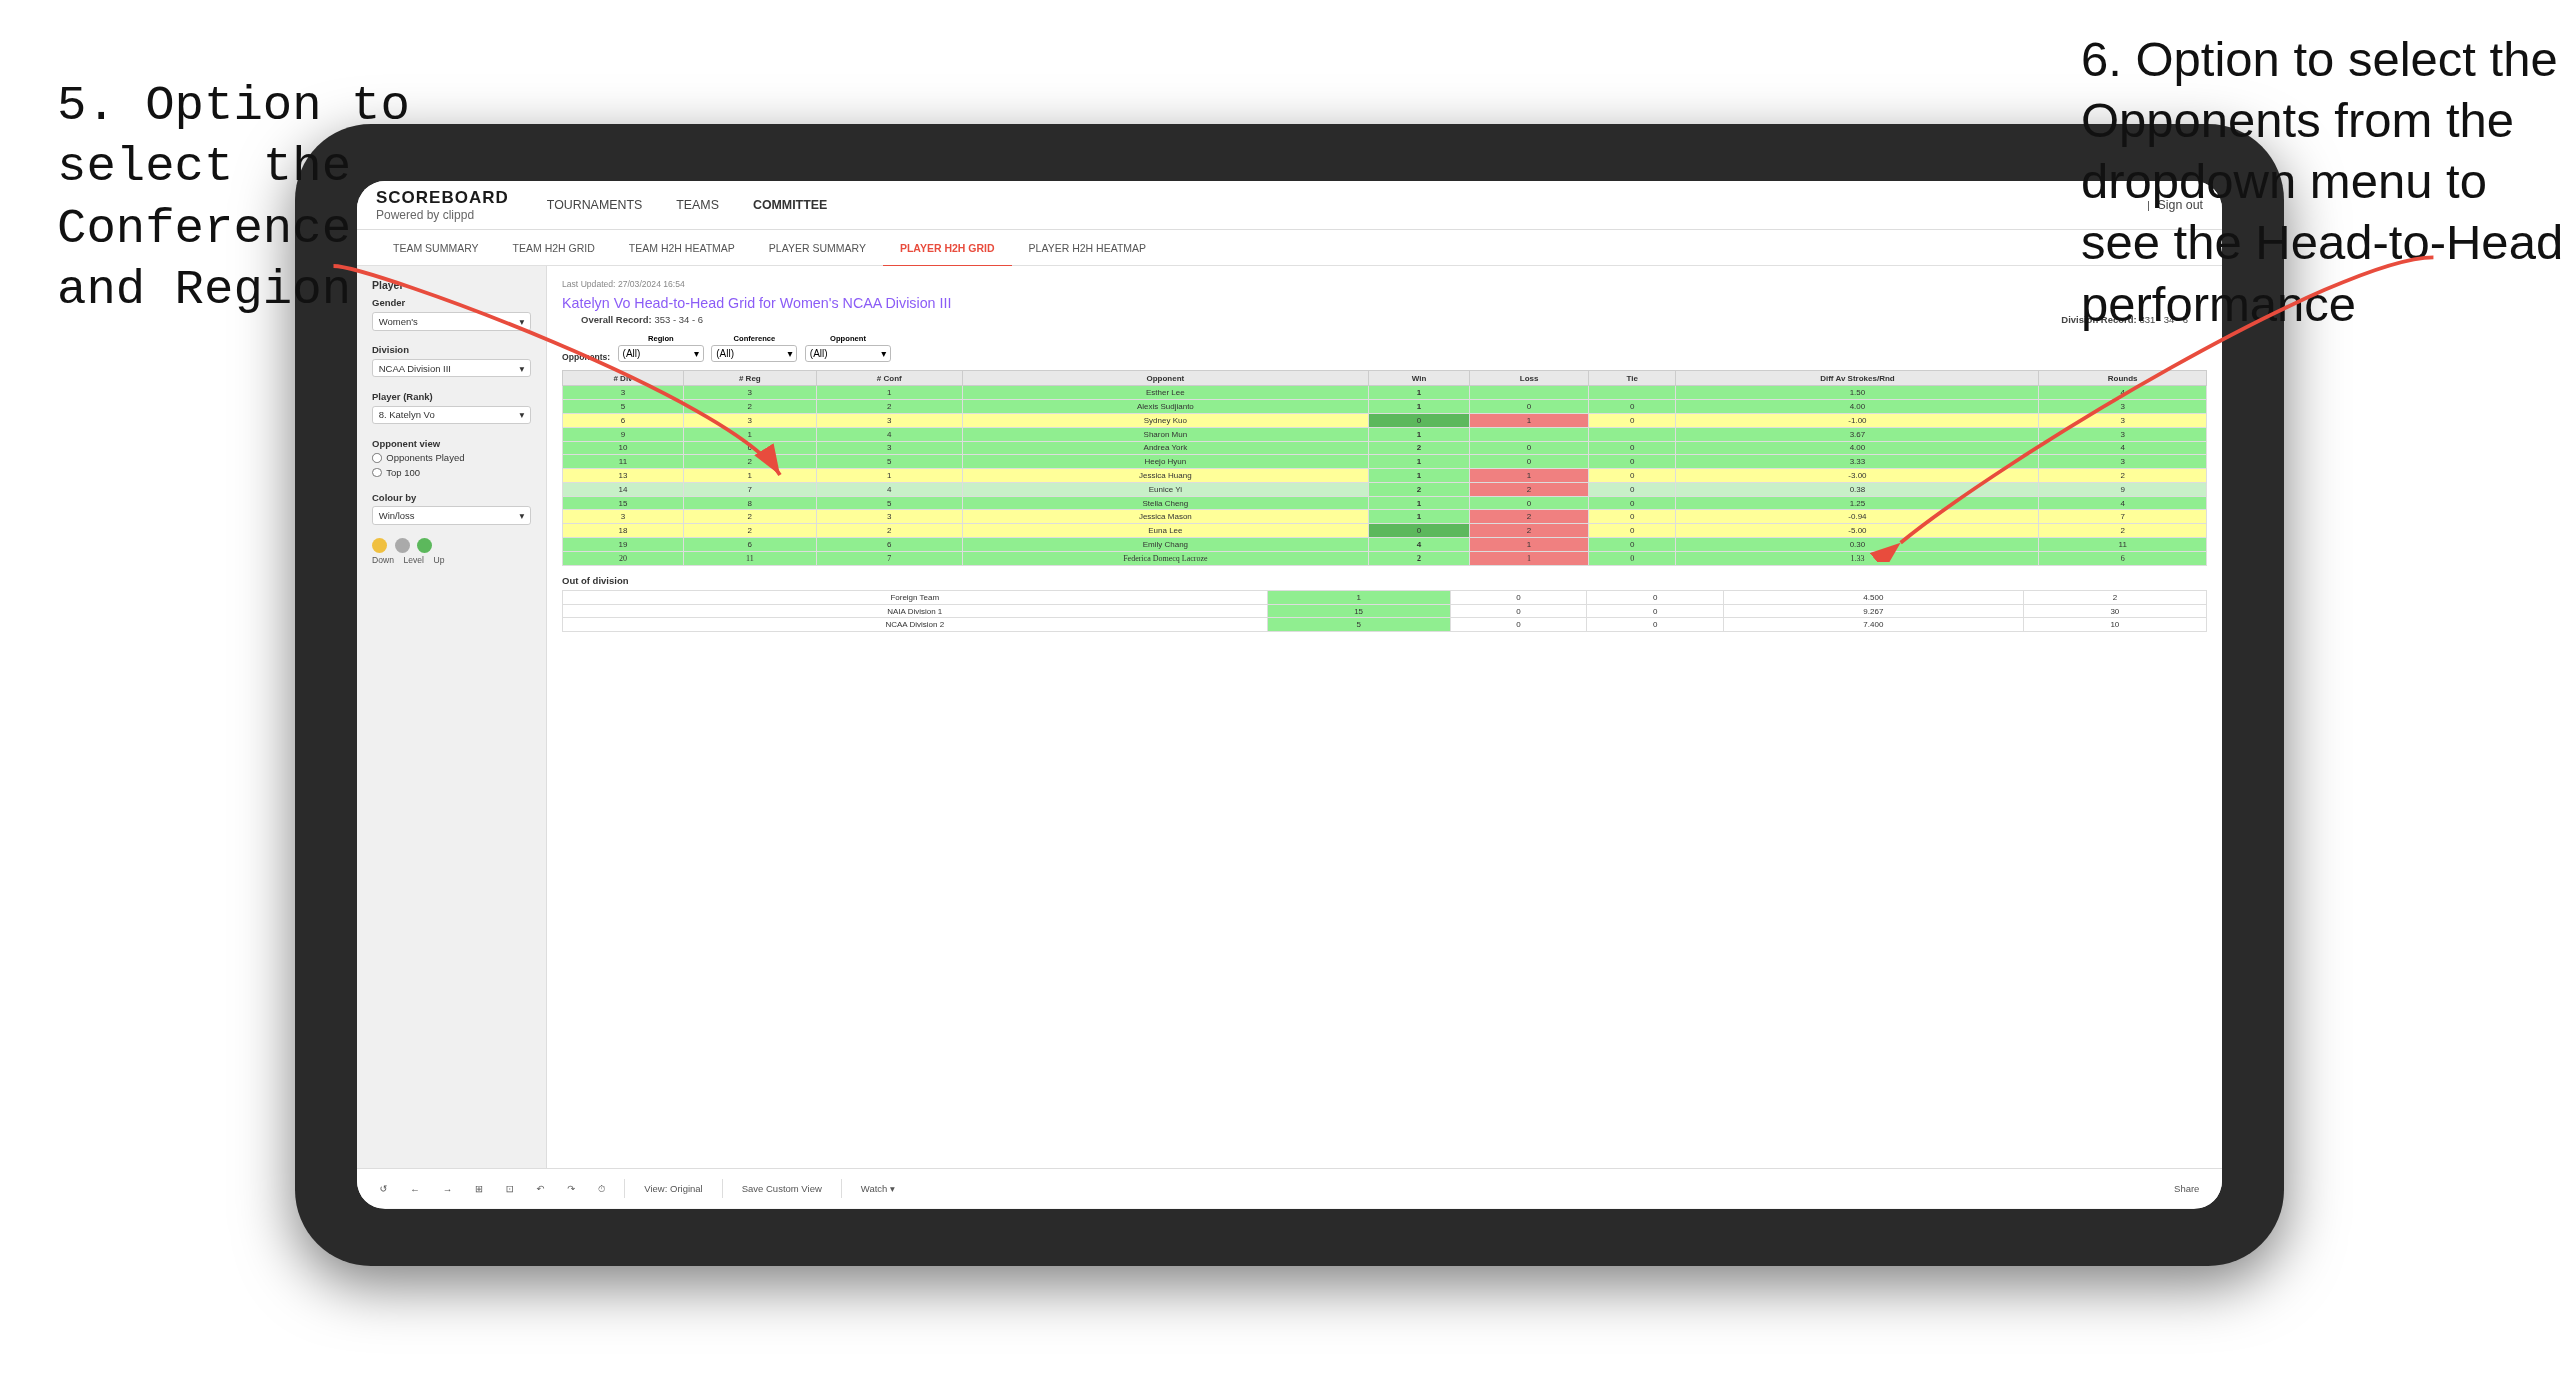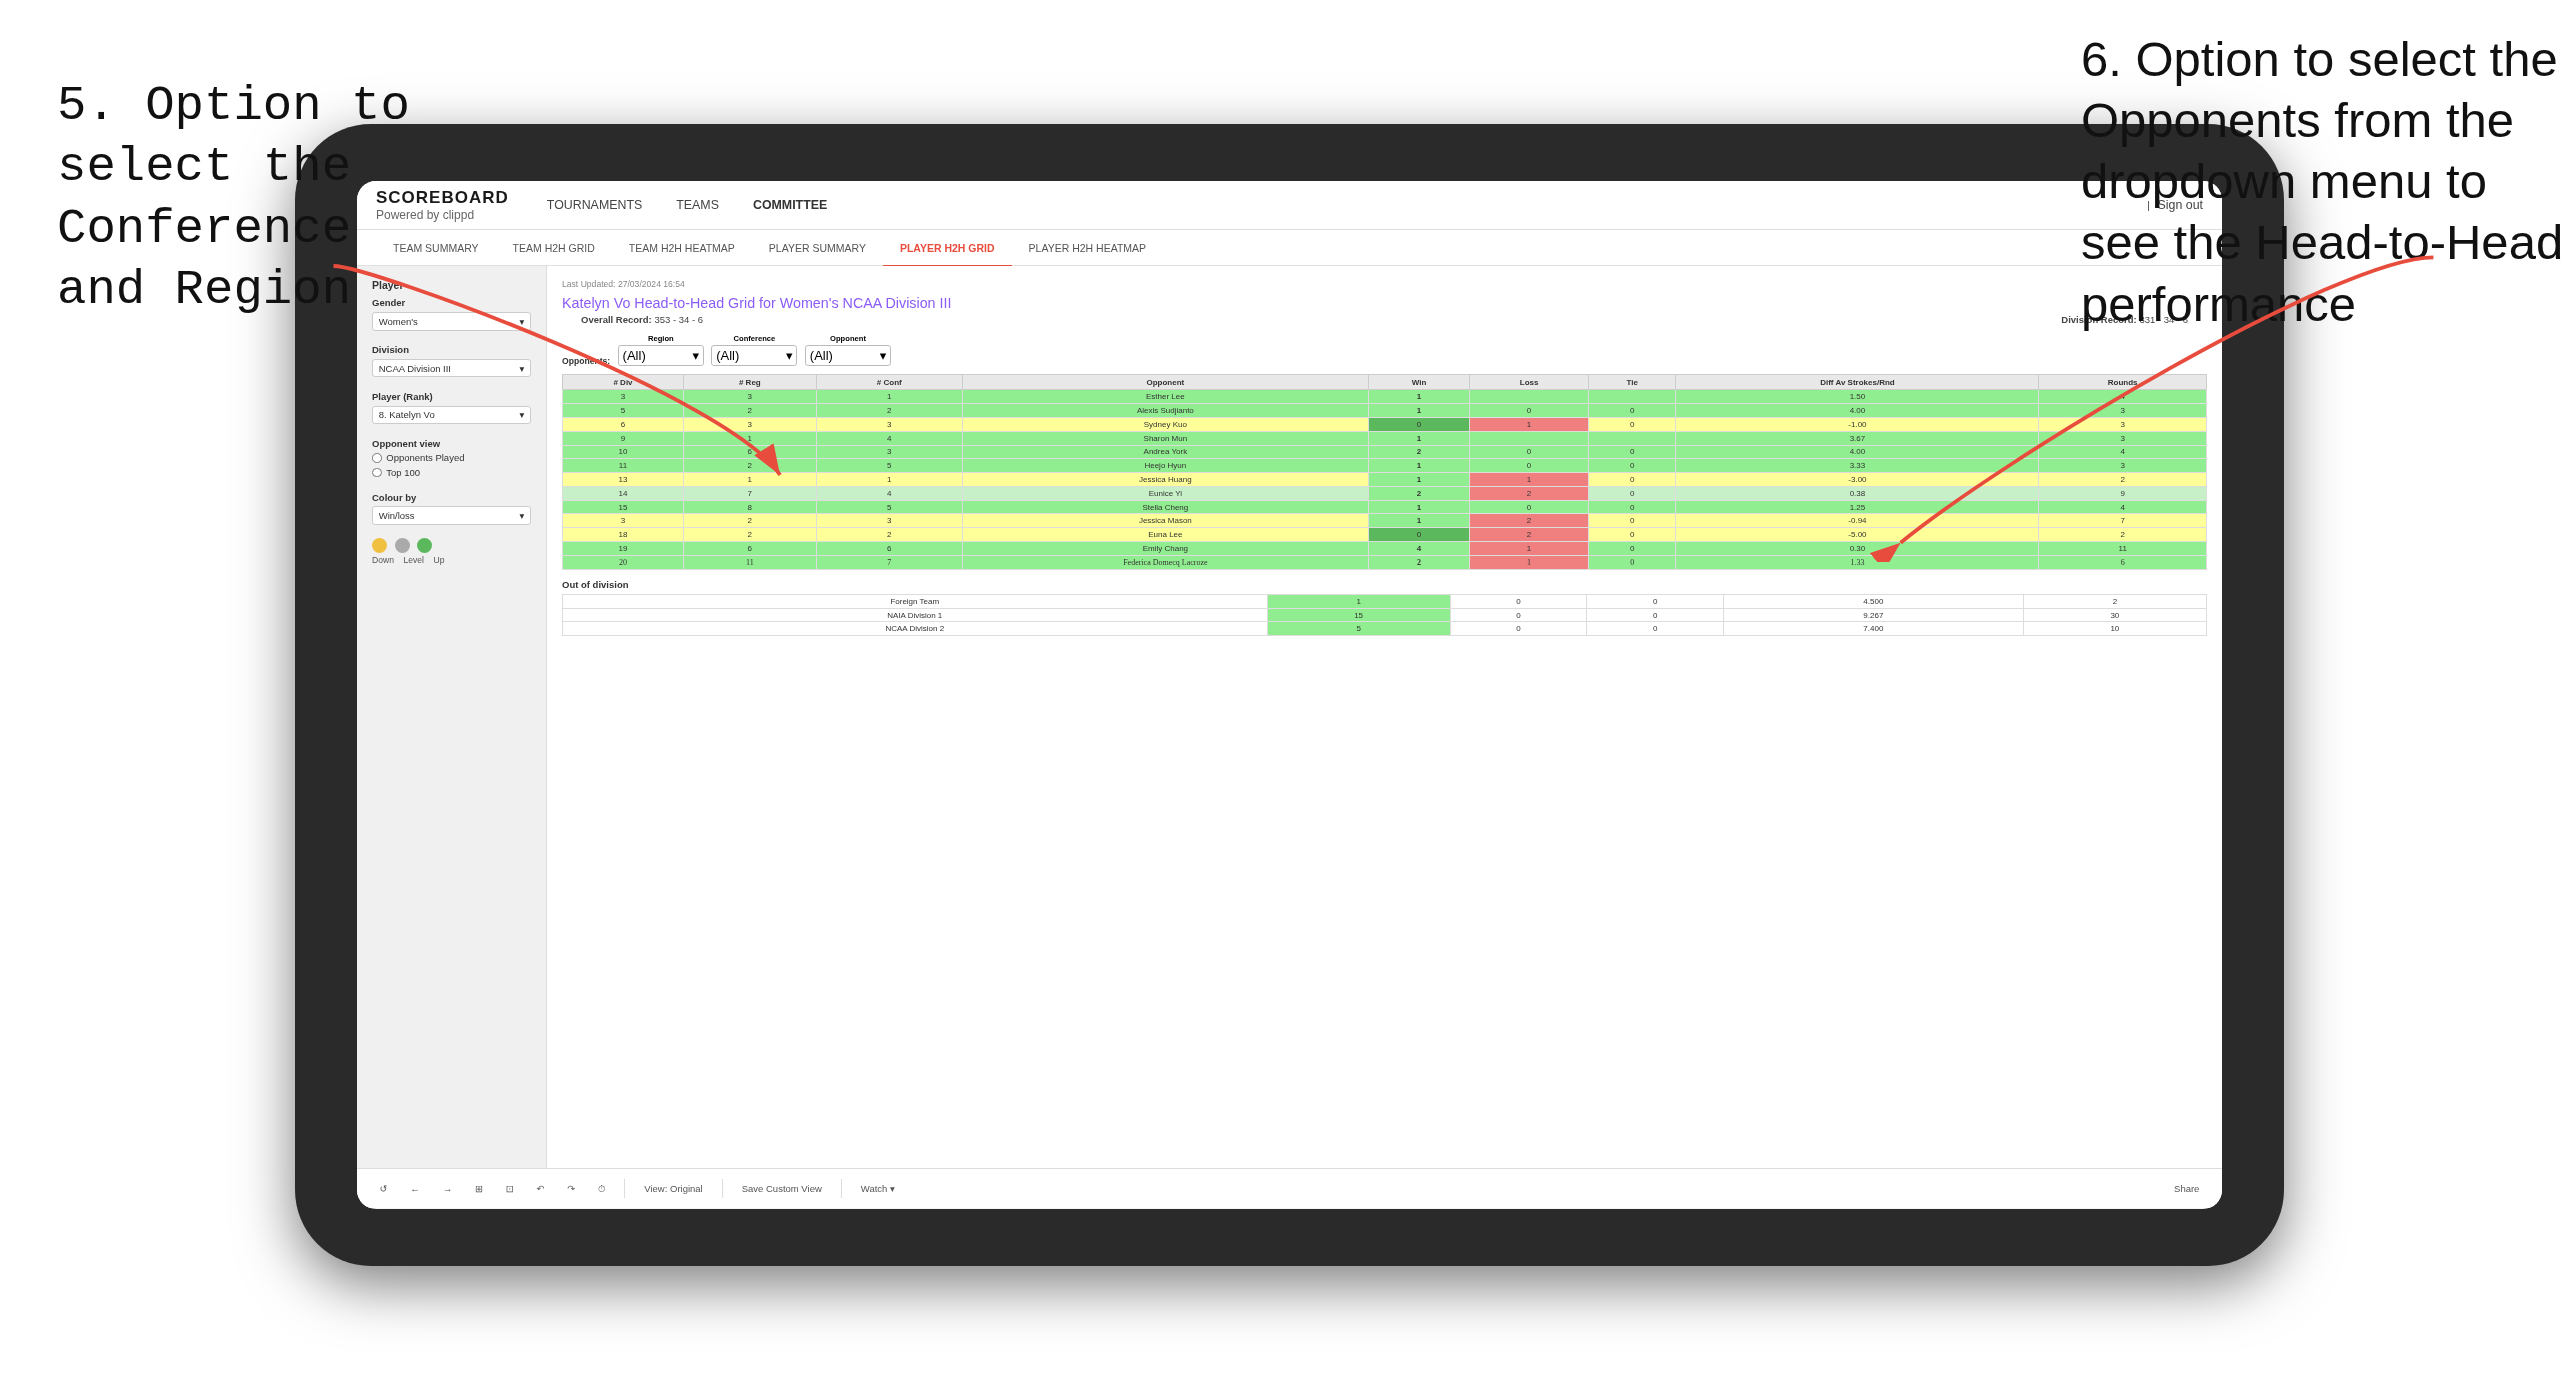--- a/index.html
+++ b/index.html
@@ -47,21 +47,21 @@
       box-shadow: 0 19px 57px rgba(0,0,0,0.5);
       display: flex;
       align-items: center;
       justify-content: center;
     }
 
     .tablet-screen {
       width: 1865px;
       height: 1028px;
       background: #f5f5f5;
-      border-radius: 19px;
+      border-radius: 28px;
       overflow: hidden;
       position: relative;
     }
 
     
     .app-nav {
       background: #fff;
       height: 49px;
       display: flex;
       align-items: center;
@@ -258,21 +258,21 @@
       margin-bottom: 9.5px;
       padding: 0 19px;
     }
 
     .filter-dropdown {
       flex: 1;
       background: #fff;
       border: 1px solid #bbb;
       border-radius: 2.9px;
       padding: 1.9px 3.8px;
-      font-size: 13px;
+      font-size: 10px;
       display: flex;
       align-items: center;
       justify-content: space-between;
     }
 
     .opponents-label {
       font-size: 8.6px;
       color: #333;
       font-weight: 600;
     }

